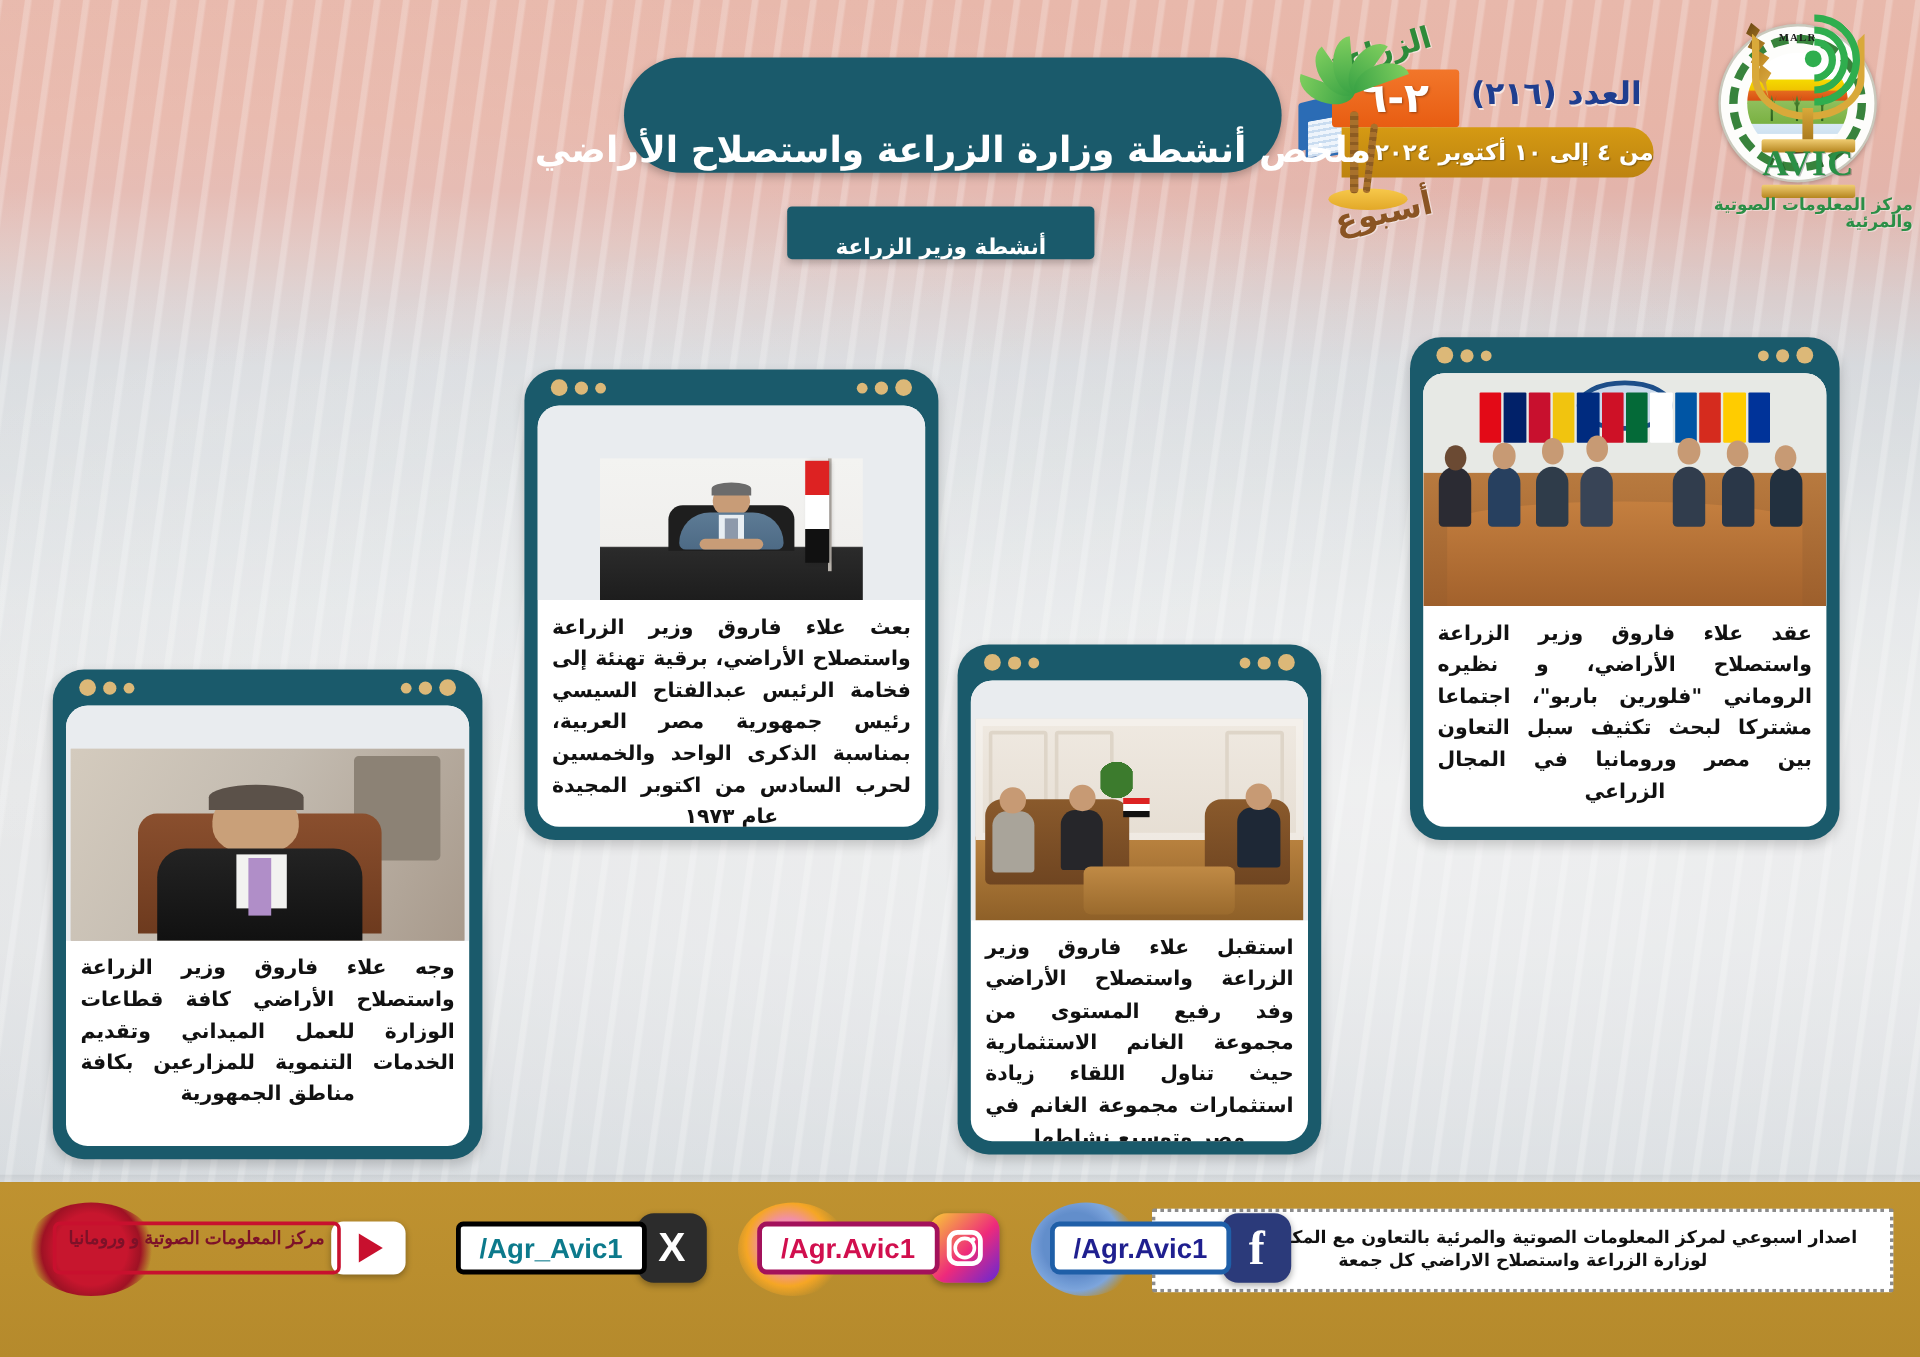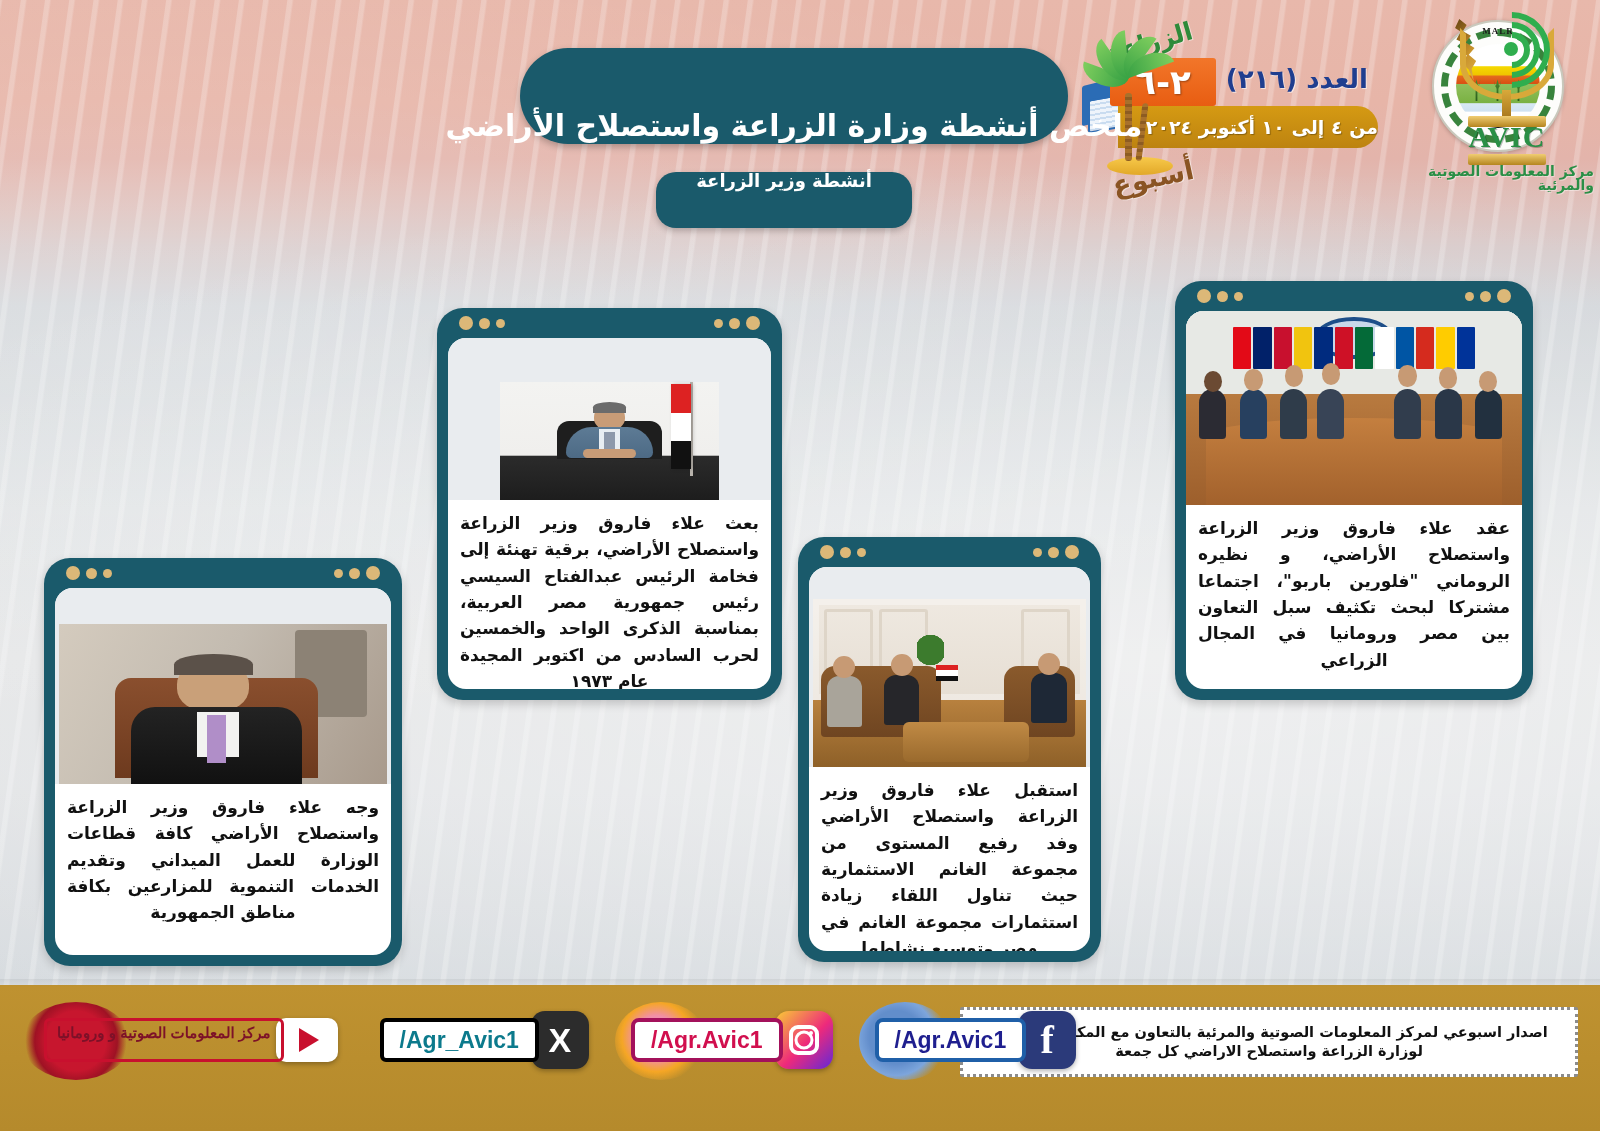--- a/index.html
+++ b/index.html
@@ -170,24 +170,24 @@
     background:#1a5a6b;
     border-radius:49px;
     display:flex; align-items:flex-end; justify-content:center;
     box-shadow:0 3px 7px rgba(0,0,0,.25);
   }
   .title-pill span{
     font:700 30px/1.2 "DejaVu Sans",sans-serif; color:#ffffff;
     direction:rtl; text-align:center; white-space:nowrap;
   }
   .sub-pill{
-    position:absolute; left:656px; top:172px; width:256px; height:56px;
+    position:absolute; left:656px; top:172px; width:256px; height:44px;
     background:#1a5a6b;
-    border-radius:20px;
-    display:flex; align-items:flex-start; justify-content:center;
+    border-radius:4px;
+    display:flex; align-items:flex-end; justify-content:center;
     box-shadow:0 3px 6px rgba(0,0,0,.22);
   }
   .sub-pill span{
     font:700 18px/1 "DejaVu Sans",sans-serif; color:#ffffff; direction:rtl;
   }
 
   
   .avic{ position:absolute; left:1398px; top:4px; width:196px; height:178px; }
   .avic .wheat{
     position:absolute; left:56px; top:14px; width:26px; height:64px;

